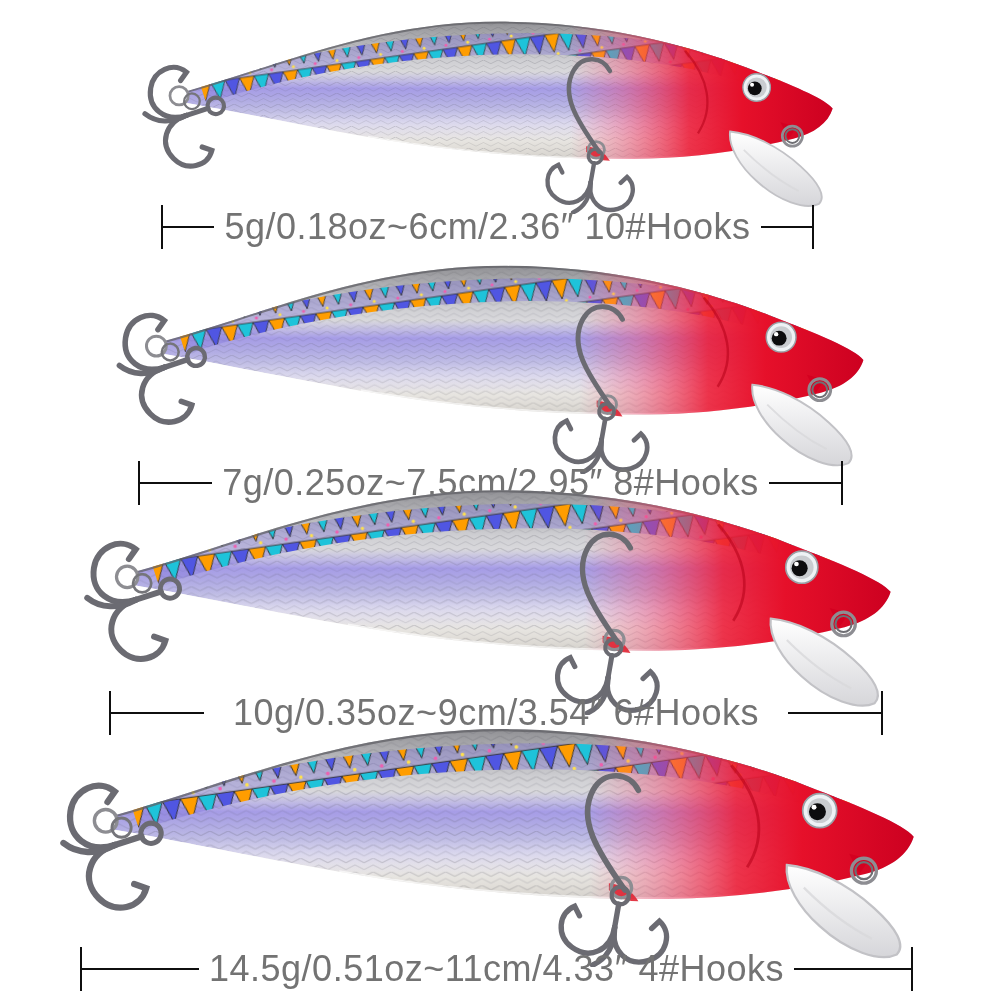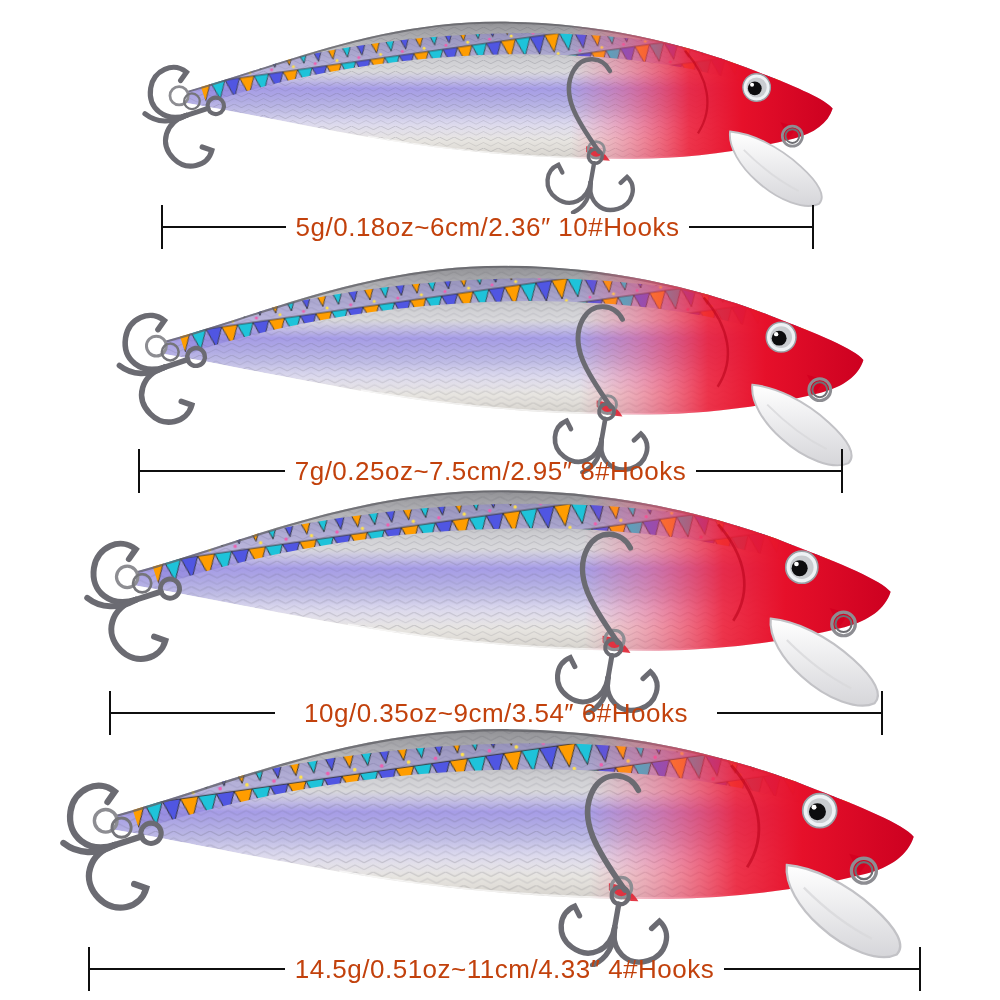--- a/index.html
+++ b/index.html
@@ -16,38 +16,38 @@
   
   .lure { position:absolute; display:block; }
   #lure1 { left:138px; top:-6px;  width:712px; height:220px; }
   #lure2 { left:112px; top:236px; width:770px; height:238px; }
   #lure3 { left:80px;  top:458px; width:830px; height:257px; }
   #lure4 { left:55px;  top:695px; width:880px; height:272px; }
 
   
   .dim { position:absolute; height:46px; display:flex; align-items:center; }
   #dim1 { left:161px; width:653px; top:204px; }
-  #dim2 { left:138px; width:705px; top:448px; }
+  #dim2 { left:138px; width:705px; top:460px; }
   #dim3 { left:109px; width:774px; top:690px;gap:19px; }
-  #dim4 { left:80px;  width:833px; top:946px;margin-left:8px; }
+  #dim4 { left:80px;  width:833px; top:946px; }
 
   .dim-line { flex:1 1 auto; height:2px; background:#0f0f0f; position:relative; }
   .dim-line.start::before,
   .dim-line.end::after {
     content:""; position:absolute; top:-21px; width:2px; height:44px; background:#0f0f0f;
   }
   .dim-line.start::before { left:0; }
   .dim-line.end::after   { right:0; }
 
   .dim-text {
     flex:0 0 auto;
     padding:0 10px;
-    font-size:26px;
+    font-size:36px;
     line-height:1;
-    color:#c2410c;
+    color:#737373;
     white-space:nowrap;
     letter-spacing:0.5px;
   }
 
   .defs-holder { position:absolute; width:0; height:0; overflow:hidden; }
 </style>
 </head>
 <body>
 
 <svg class="defs-holder" aria-hidden="true">

